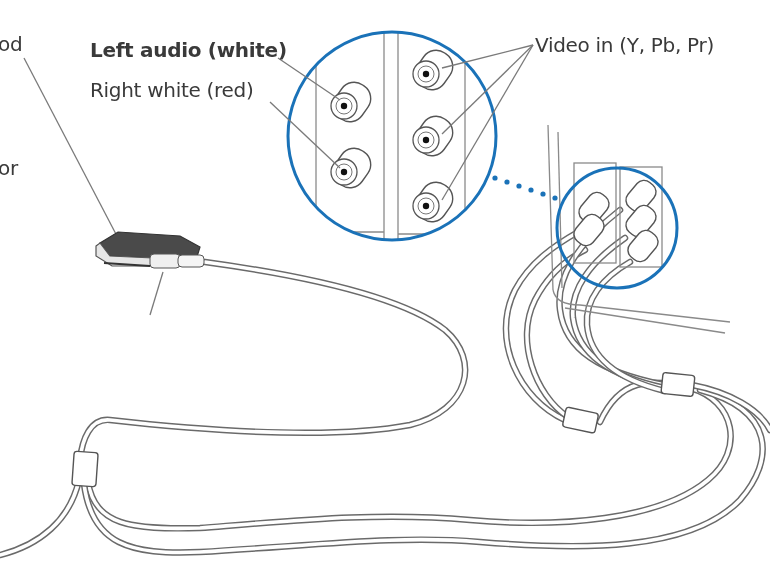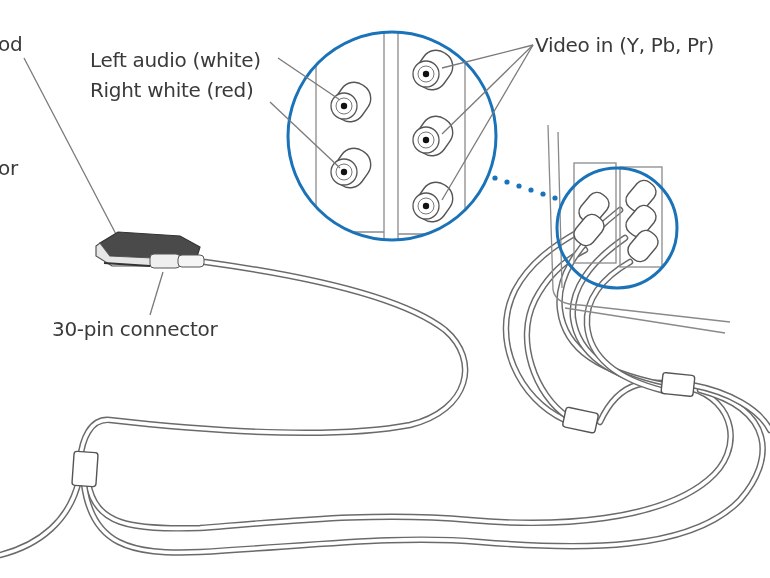--- a/index.html
+++ b/index.html
@@ -162,18 +162,17 @@
       <path d="M100,243 L118,232 L180,236 L200,247 L196,260 L110,256 Z" fill="#4a4a4a" stroke="#333" stroke-width="1.2"></path>
       <path d="M96,246 L100,243 L110,256 L196,260 L198,266 L112,266 L96,256 Z" fill="#e6e6e6" stroke="#555" stroke-width="1.2"></path>
       <rect x="150" y="254" width="30" height="14" rx="4" fill="#efefef" stroke="#555" stroke-width="1"></rect>
       <rect x="178" y="255" width="26" height="12" rx="4" fill="#f5f5f5" stroke="#555" stroke-width="1"></rect>
       <line x1="104" y1="263" x2="150" y2="266" stroke="#333" stroke-width="2"></line>
     </g>
   </svg>
 
   <div class="label" style="left:-2px; top:34px;">od</div>
   <div class="label" style="left:-2px; top:158px;">or</div>
-  <div class="label" style="left:90px; top:50px;">Left audio (white)</div>
+  <div class="label" style="left:90px; top:40px;font-weight:bold;">Left audio (white)</div>
   <div class="label" style="left:90px; top:80px;">Right white (red)</div>
   <div class="label" style="left:535px; top:35px;">Video in (Y, Pb, Pr)</div>
-  <div class="label" style="left:52px; top:319px;">30-pin connector</div>
 
 </div>
 
 </body></html>

